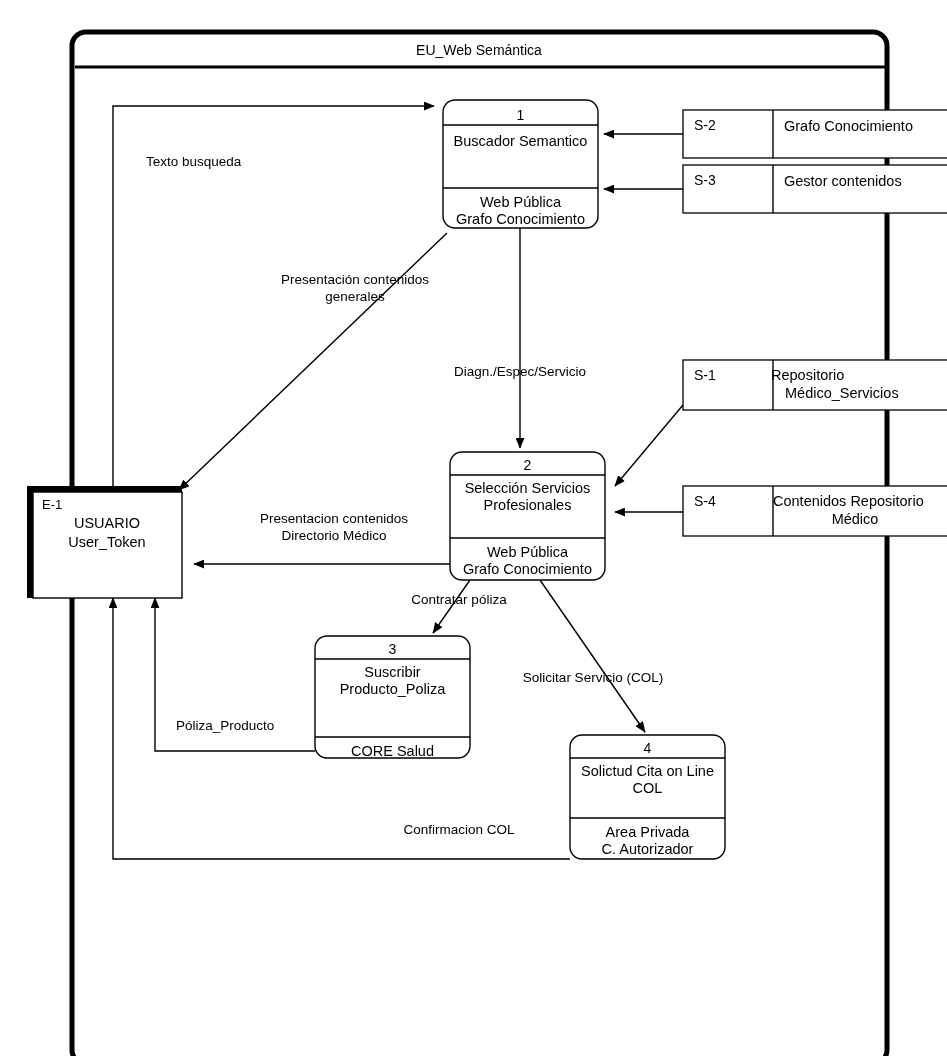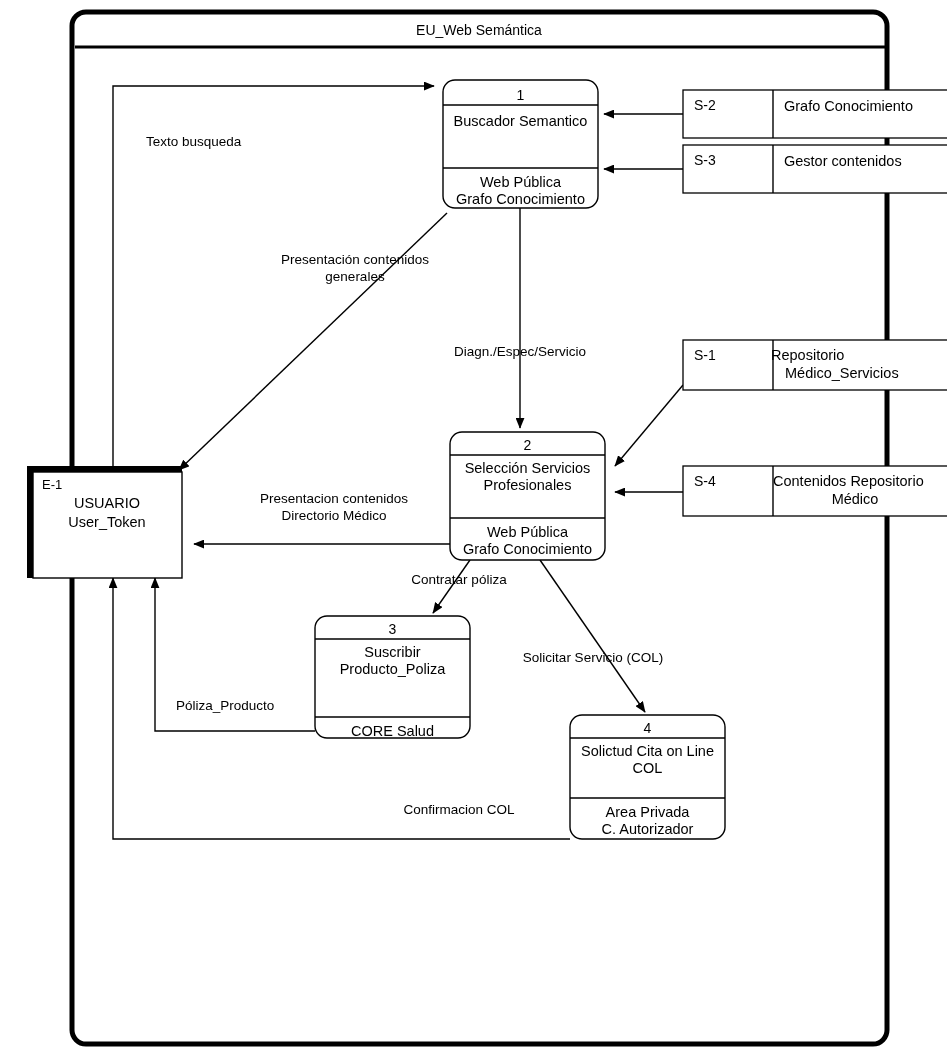--- a/index.html
+++ b/index.html
@@ -10,20 +10,21 @@
   body {
     width: 947px;
     height: 1056px;
     font-family: "Liberation Sans", sans-serif;
     overflow: hidden;
   }
   #diagram-root {
     position: relative;
     width: 947px;
     height: 776px;
+    margin-top: 20px;
   }
   svg.dfd {
     display: block;
     width: 947px;
     height: 1056px;
   }
   .frame-outer {
     fill: none;
     stroke: #000000;
     stroke-width: 5;

